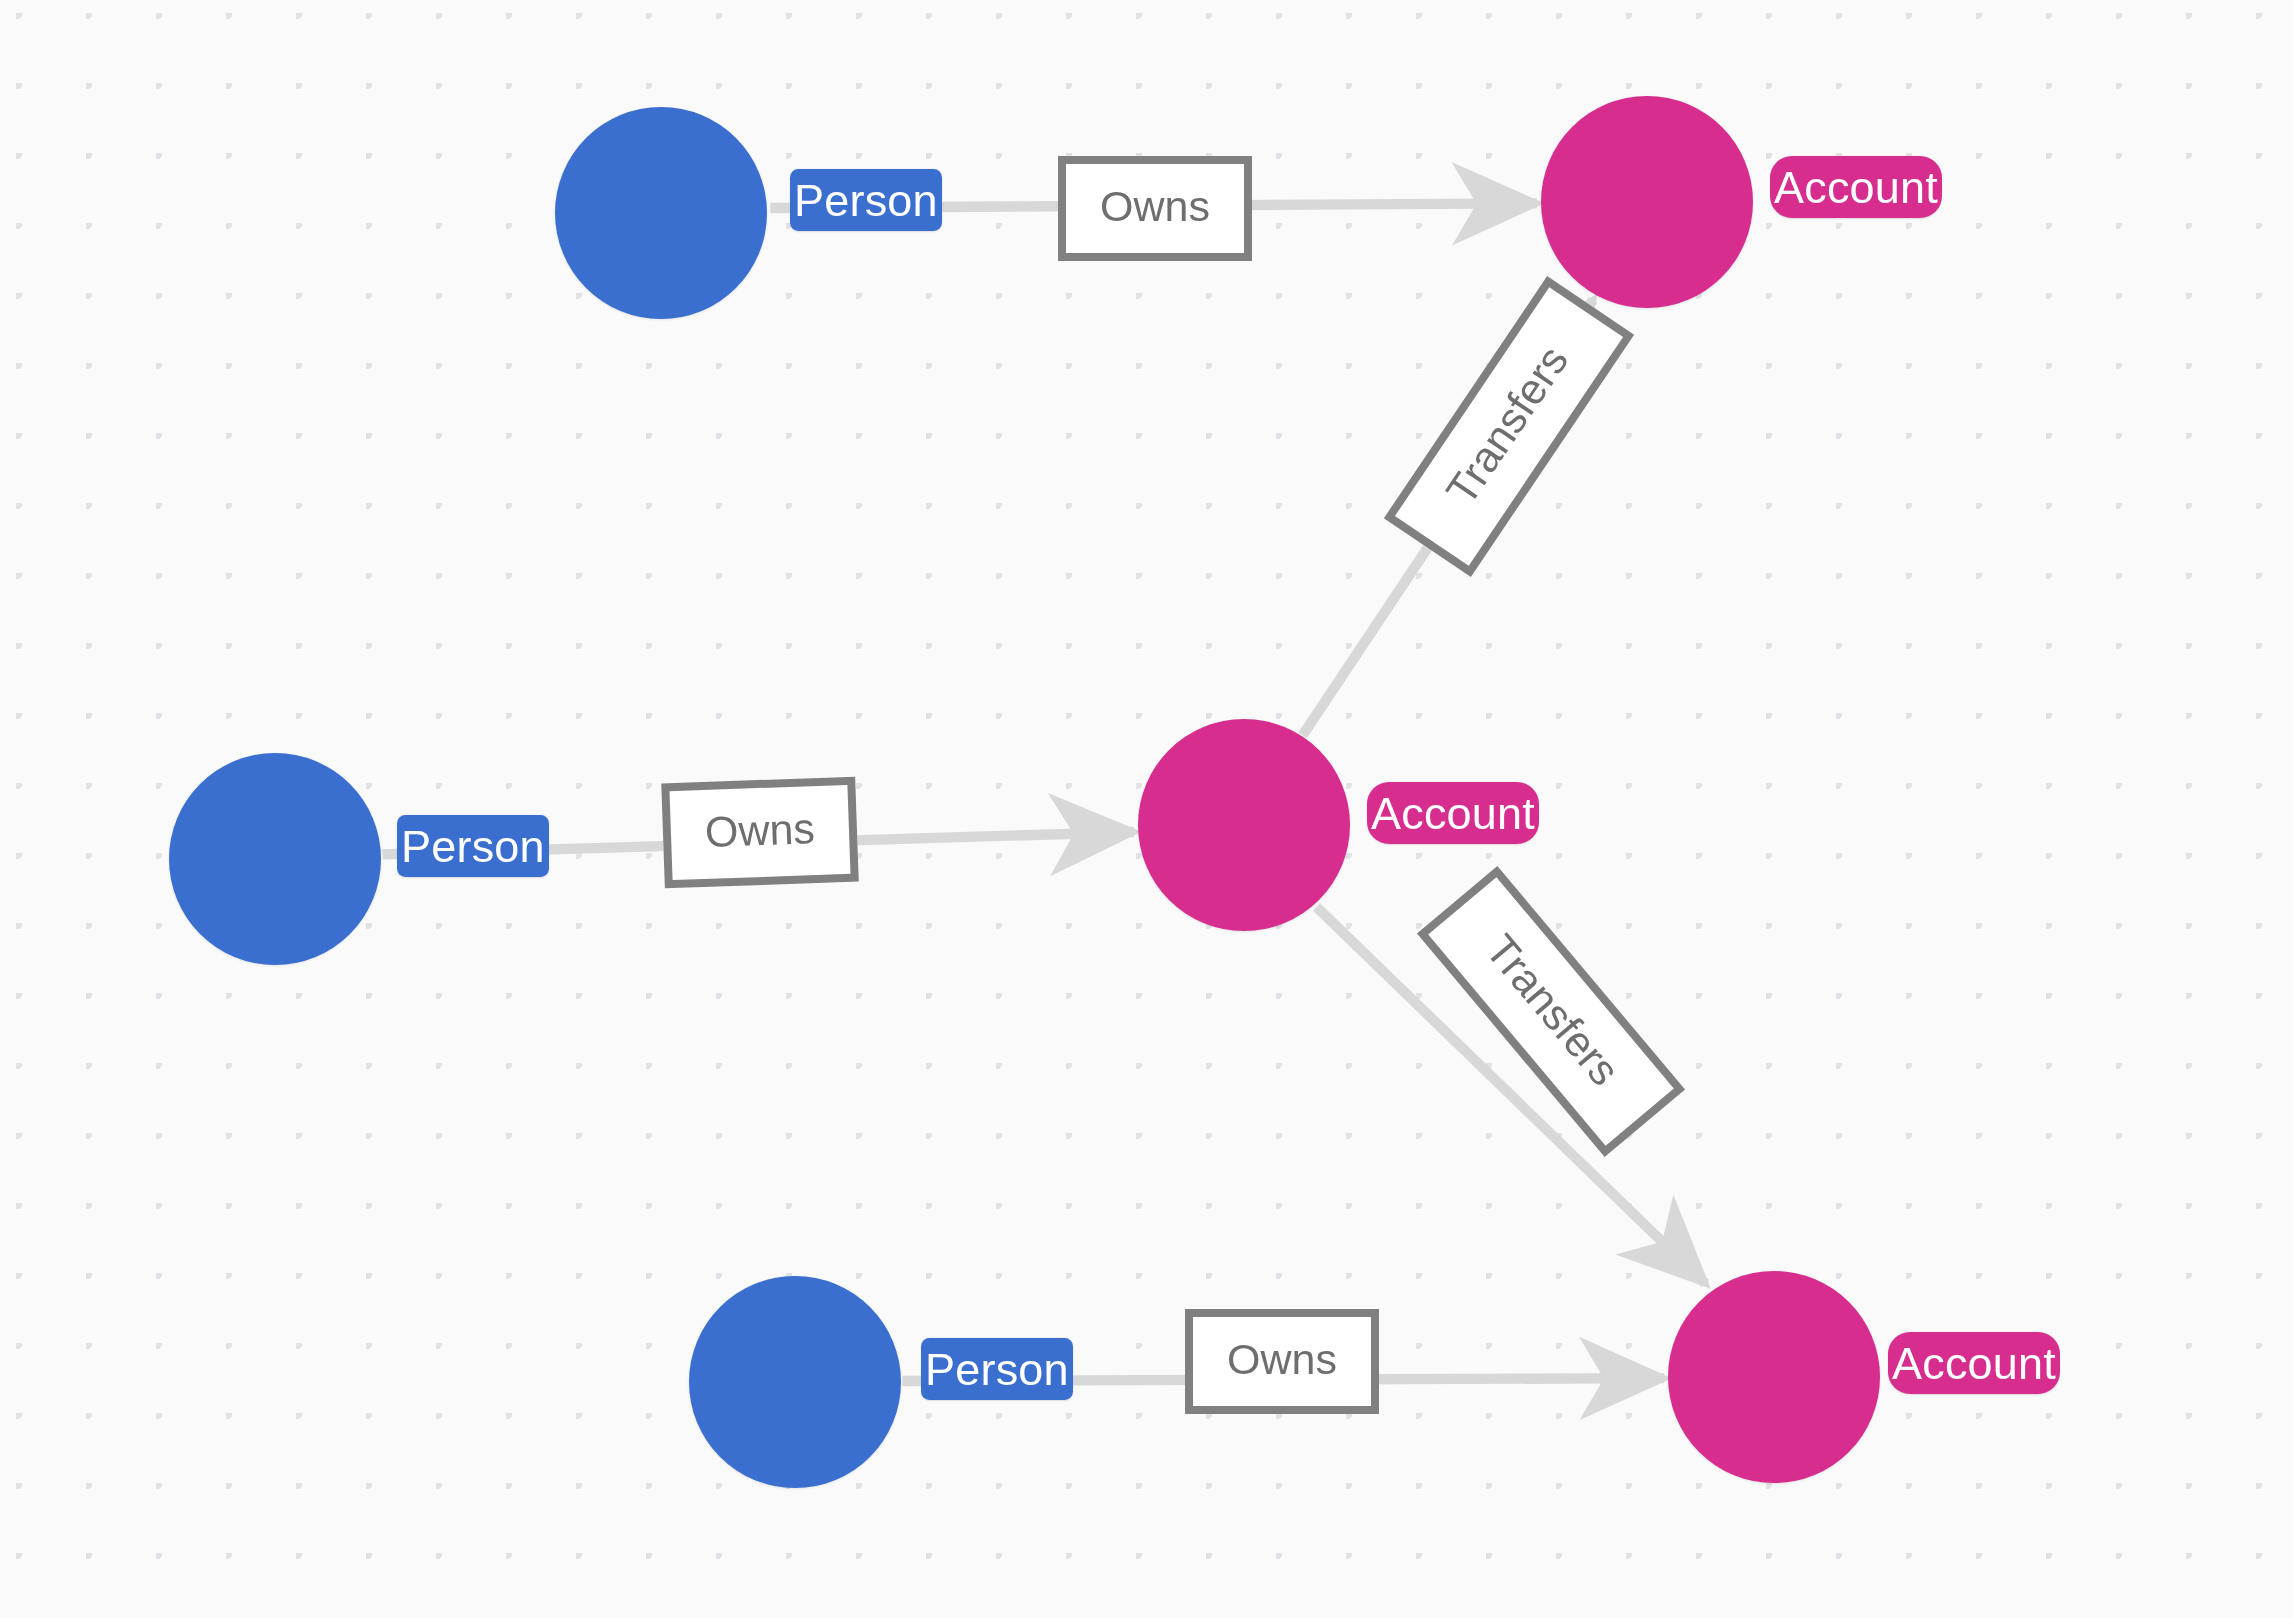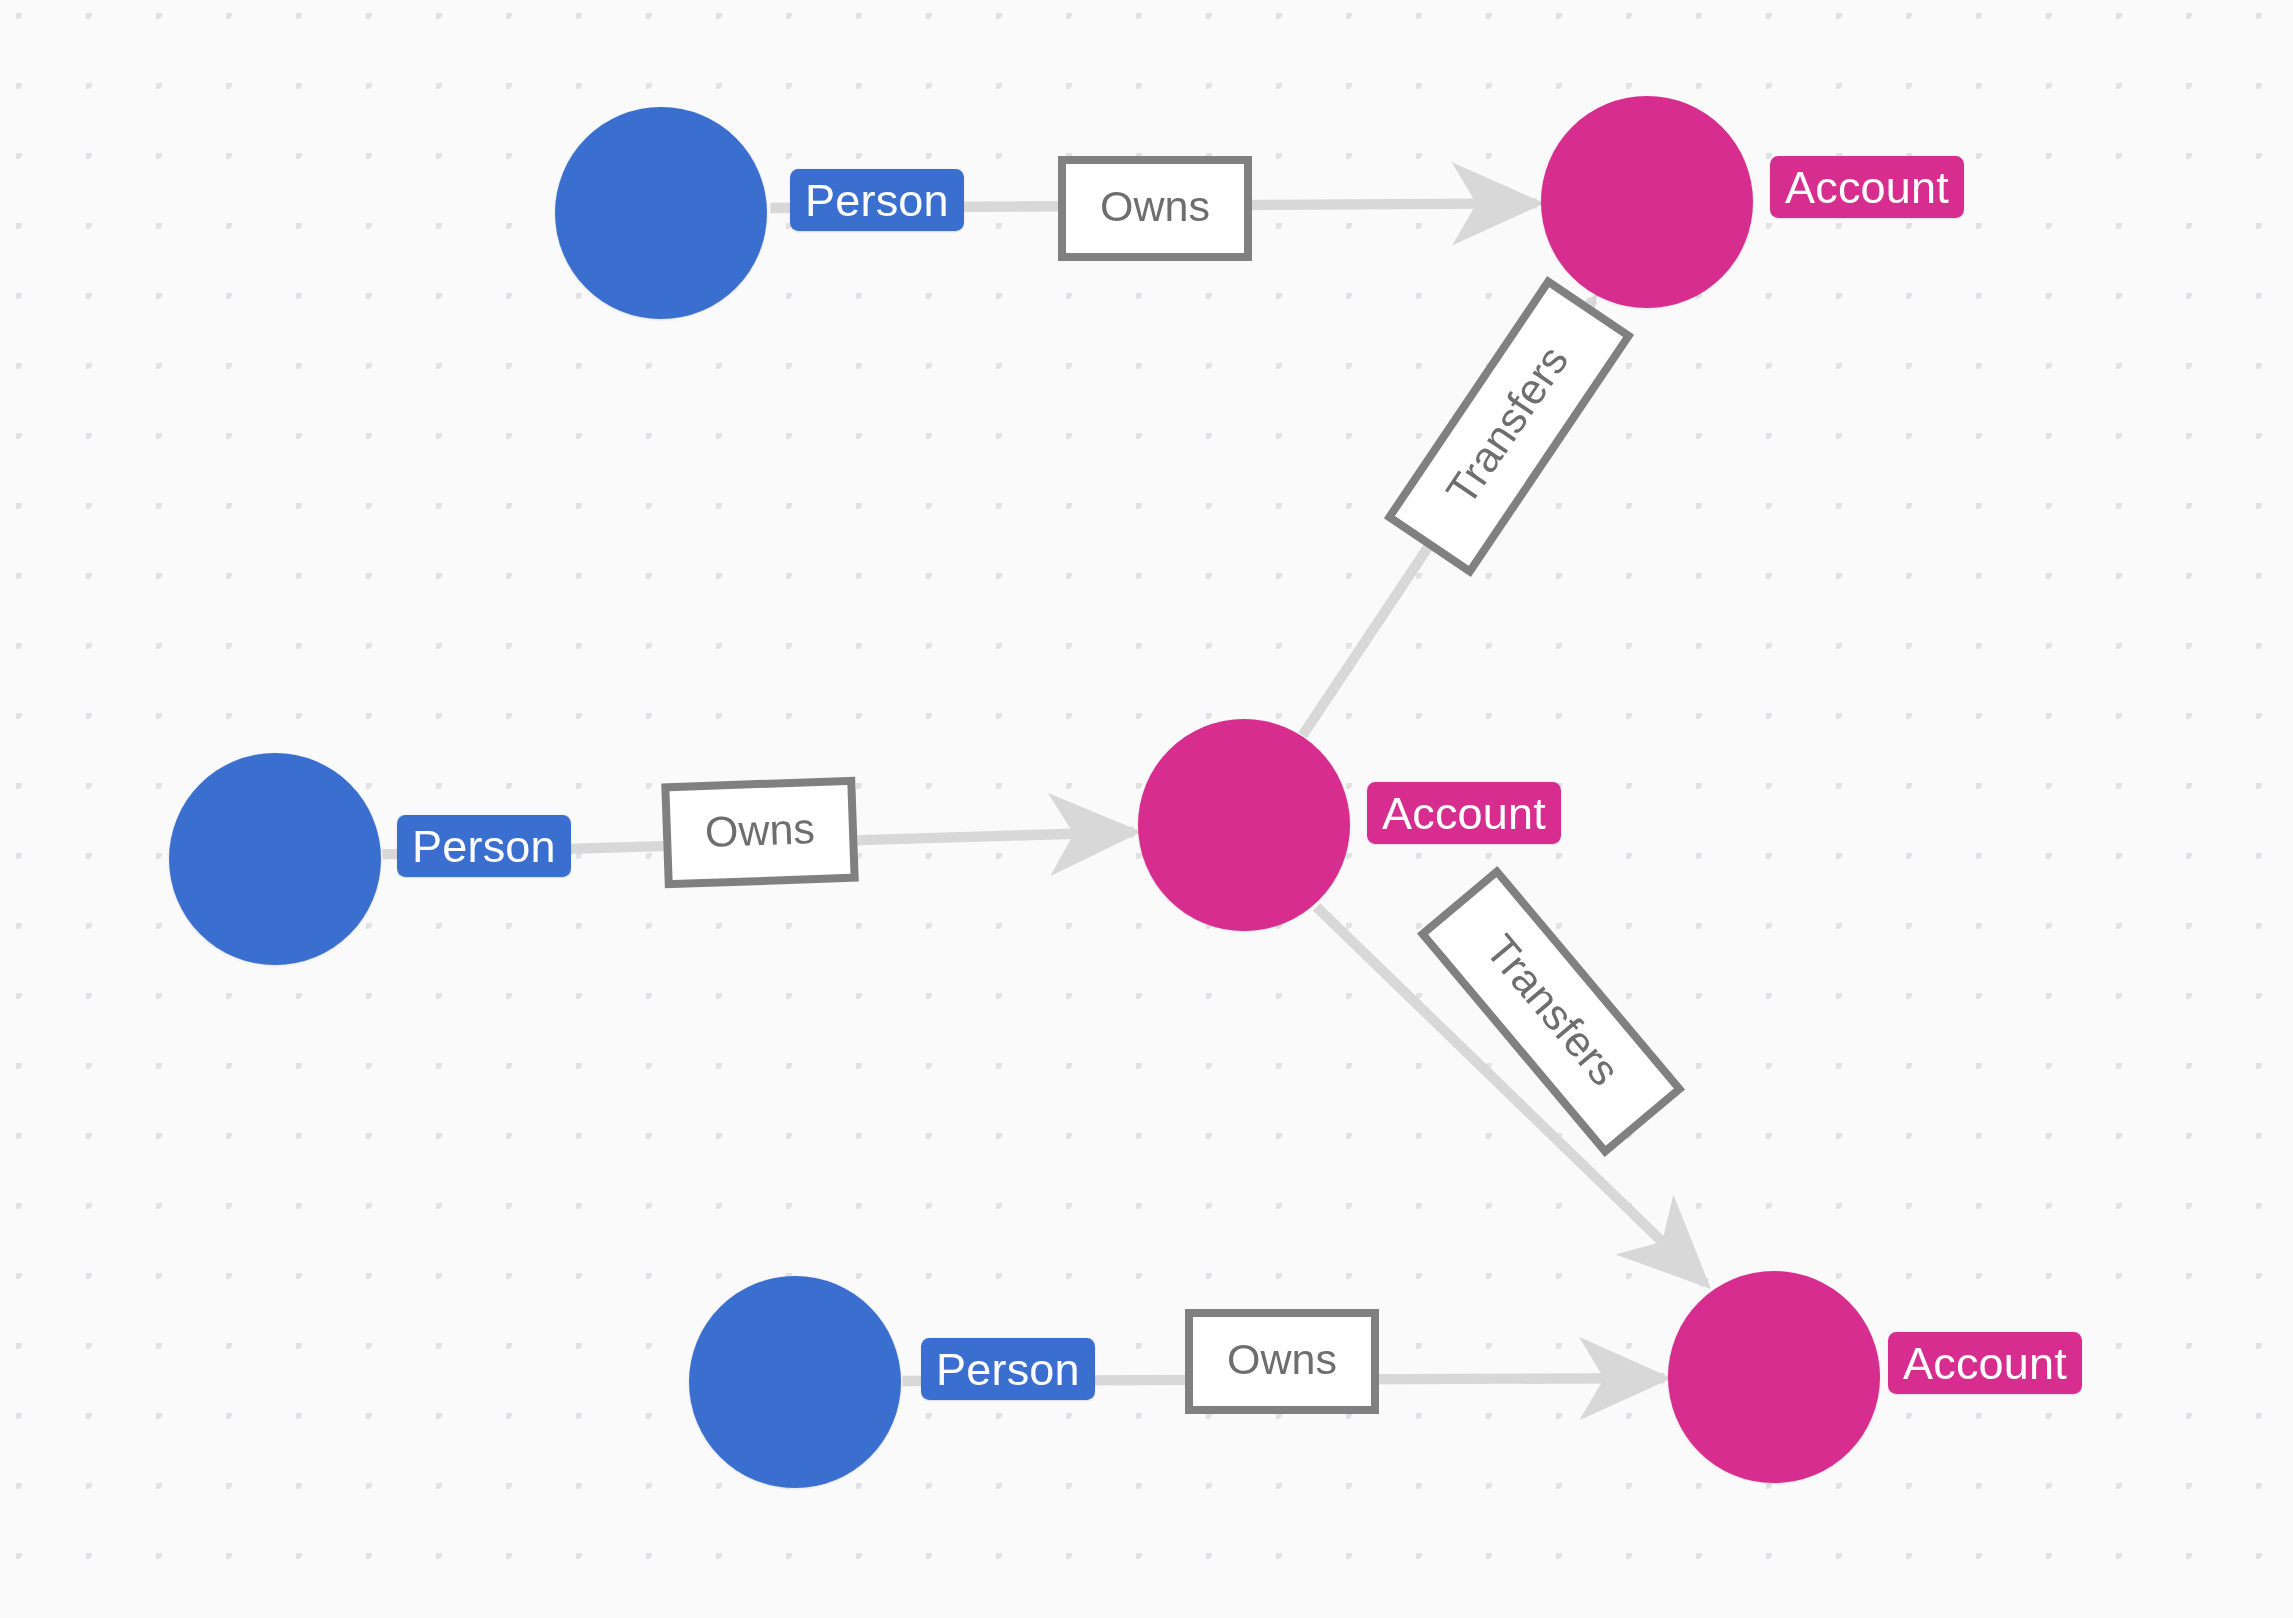--- a/index.html
+++ b/index.html
@@ -37,27 +37,27 @@
   .node-label {
     position: absolute;
     display: flex;
     align-items: center;
     justify-content: center;
     color: #ffffff;
     border-radius: 8.4px;
     font-size: 45px;
     line-height: 1;
     letter-spacing: 0.2px;
-    padding: 0 15px;
+    padding: 0 4px;
     height: 62px;
     white-space: nowrap;
     box-shadow: 0 0.9px 1.9px rgba(0,0,0,0.12);
   }
   .label-person { background: #3a6fd0; }
-  .label-account { background: #d62d8f; }
+  .label-account { background: #d62d8f; border-radius: 22px; }
 
   .edge-label {
     position: absolute;
     display: flex;
     align-items: center;
     justify-content: center;
     background: #ffffff;
     border: 8.4px solid #808080;
     color: #6e6e6e;
     font-size: 43px;

